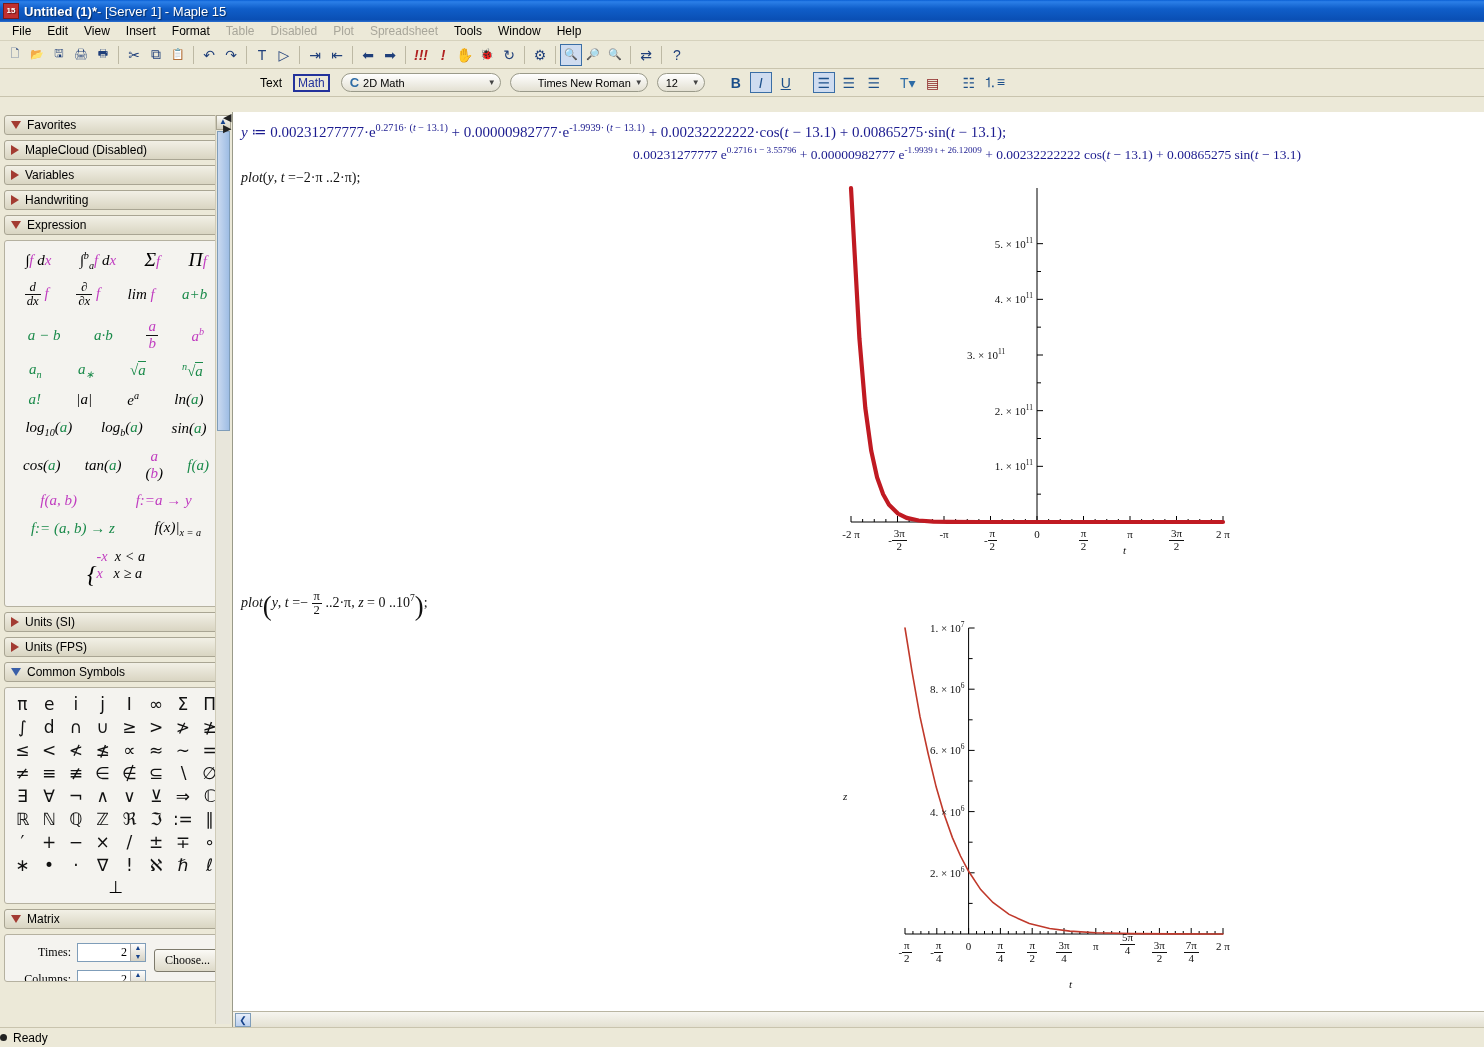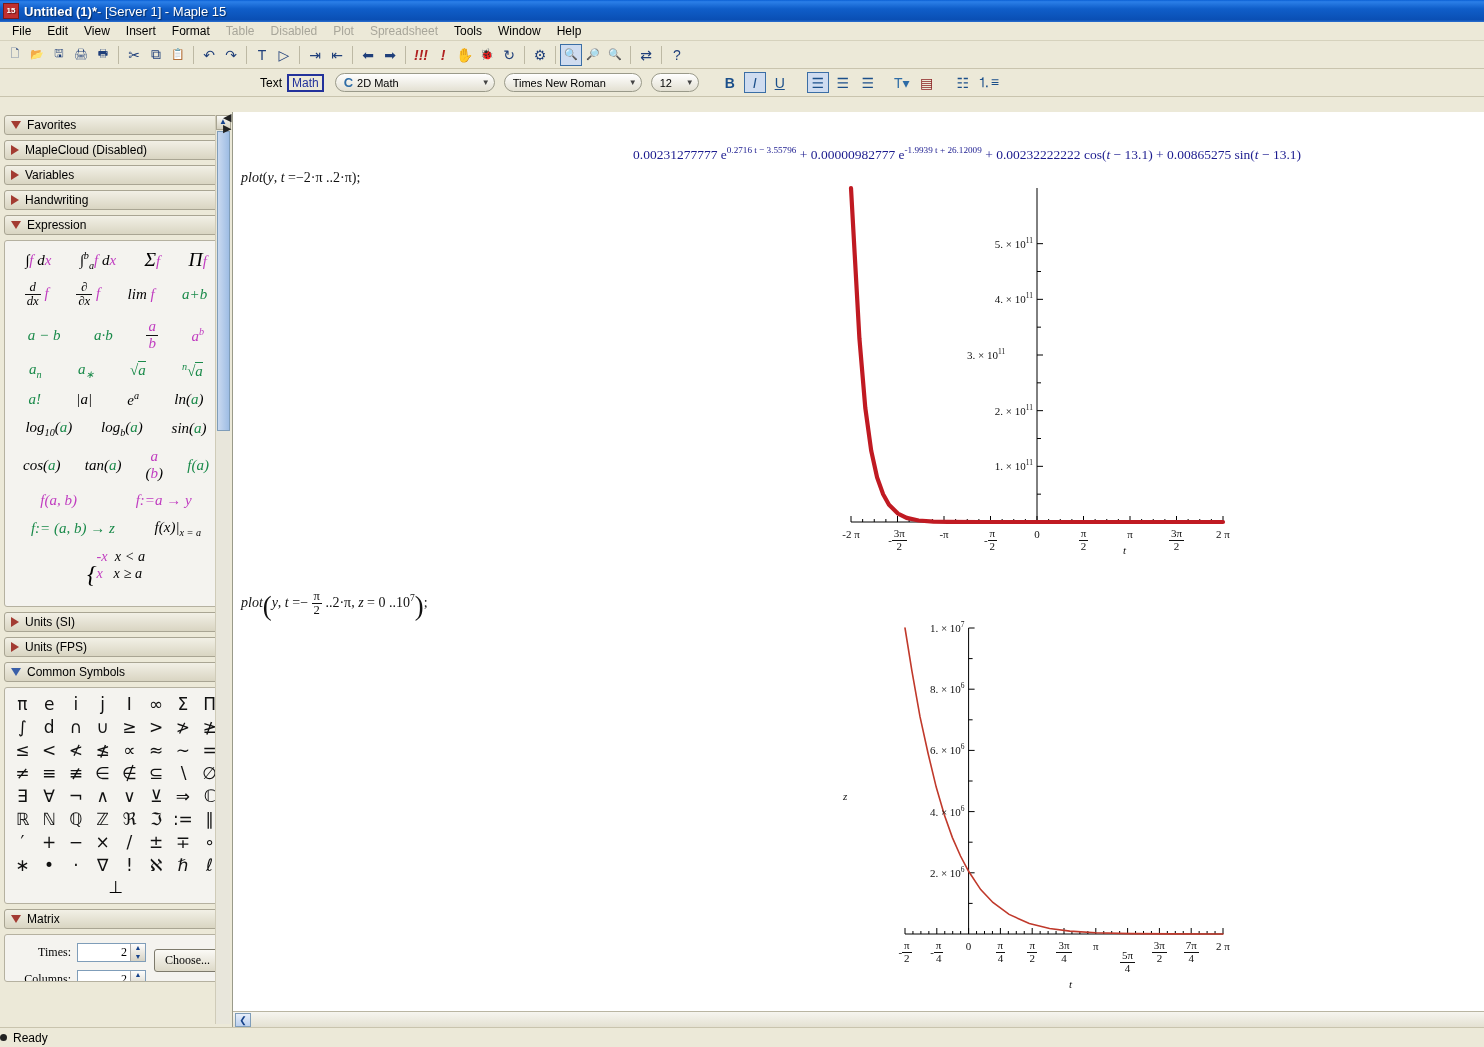--- a/index.html
+++ b/index.html
@@ -40,21 +40,21 @@
   }
   .tb { width:22px;height:22px; display:flex;align-items:center;justify-content:center;
         font-size:14px; color:#1f3f7a; position:relative; }
   .tb.active { border:1px solid #3b6ea5; background:#cfdcf0; }
   .tbsep { width:1px;height:18px;background:#bdb9a4;margin:0 4px; }
   
   #fmtbar {
     height:28px; background:#ece9d8; display:flex; align-items:center;
     padding-left:260px; border-bottom:1px solid #c9c4ae; gap:3px;
   }
-  .tmlabel { font-size:12px; margin-right:2px; }
+  .tmlabel { font-size:12px; margin-right:8px; }
   .tmbox { border:2px solid #23329b; padding:0 3px; font-size:12px; color:#23329b; }
   .combo {
     height:19px; border:1px solid #9a9a8a; border-radius:10px;
     background:linear-gradient(to bottom,#ffffff,#e3e0d2);
     display:flex; align-items:center; padding:0 4px 0 8px; font-size:11px;
     color:#000; gap:4px;
   }
   .combo .cv { flex:1; white-space:nowrap; }
   .combo .carrow { font-size:8px; color:#444; }
   .combo .cicon { color:#2e6ca6; font-weight:bold; font-size:13px; }
@@ -199,21 +199,21 @@
 
 <div id="fmtbar">
   <span class="tmlabel">Text</span>
   <span class="tmbox">Math</span>
   <div class="combo" style="width:160px;margin-left:8px;">
     <span class="cicon">C</span>
     <span class="cv">2D Math</span>
     <span class="carrow">▼</span>
   </div>
   <div class="combo" style="width:138px;margin-left:6px;">
-    <span class="cv" style="text-align:left;">Times New Roman</span>
+    <span class="cv" style="text-align:right;">Times New Roman</span>
     <span class="carrow">▼</span>
   </div>
   <div class="combo" style="width:48px;margin-left:6px;">
     <span class="cv">12</span>
     <span class="carrow">▼</span>
   </div>
   <div style="width:14px;"></div>
   <div class="fbtn">
       <b>B</b>
     </div>
@@ -432,20 +432,21 @@
       <div class="sbthumb"></div>
     </div>
     <div id="palcollapse">
       <div class="collapse-arrow">◀</div>
       <div class="collapse-arrow">▶</div>
     </div>
   </div>
 
   <div id="docarea">
 
+    <div class="mathline" id="line1" style="left:8px; top:10px; font-size:15px;"><i>y</i> <span style="font-family:'DejaVu Sans',sans-serif">≔</span> 0.00231277777·e<sup class="s">0.2716· (<i>t</i> − 13.1)</sup> + 0.00000982777·e<sup class="s">-1.9939· (<i>t</i> − 13.1)</sup> + 0.00232222222·cos(<i>t</i> − 13.1) + 0.00865275·sin(<i>t</i> − 13.1);</div>
 
     <div class="mathline" id="line2" style="left:400px; top:33px; font-size:13.5px;">0.00231277777 e<sup class="s">0.2716 t − 3.55796</sup> + 0.00000982777 e<sup class="s">-1.9939 t + 26.12009</sup> + 0.00232222222 cos(<i>t</i> − 13.1) + 0.00865275 sin(<i>t</i> − 13.1)</div>
 
     <div class="mathline blk" id="line3" style="left:8px; top:58px; font-size:14px;"><i>plot</i><span>(</span><i>y</i>, <i>t</i> =−2·π ..2·π<span>)</span>;</div>
 
     <div class="mathline blk" id="line4" style="left:8px; top:478px; font-size:14px;"><i>plot</i><span style="font-size:1.9em;vertical-align:-.32em">(</span><i>y</i>, <i>t</i> =− <span class="frac" style="font-size:.9em"><span class="num">π</span><span class="den">2</span></span> ..2·π, <i>z</i> = 0 ..10<sup class="s">7</sup><span style="font-size:1.9em;vertical-align:-.32em">)</span>;</div>
 
     <div class="plotbox" id="plot1" style="left:600px; top:70px; width:400px; height:400px;">
         <svg width="400" height="400" style="position: absolute; left: 0px; top: 0px;">
           <line x1="18" y1="340" x2="390" y2="340" stroke="#000" stroke-width="1"></line>
@@ -569,21 +570,21 @@
           <line x1="135.6" y1="6" x2="141.6" y2="6" stroke="#000"></line>
           <path d="M72.0,6.0 L78.9,48.8 L87.0,94.7 L95.1,131.5 L103.2,165.1 L111.3,192.7 L119.4,215.6 L127.5,234.0 L135.6,249.3 L147.7,267.6 L159.9,280.5 L176.1,292.4 L196.3,301.6 L216.6,306.5 L236.8,309.1 L262.8,310.8 L297.6,311.6 L338.0,311.9 L390.0,312.0 " fill="none" stroke="#C0392B" stroke-width="1.6" stroke-linecap="round"></path>
         </svg>
         <div class="ticklbl" style="left: 48px; top: 318px; width: 48px;"><span style="vertical-align:middle">-</span><span class="frac" style="font-size:1em"><span class="num">π</span><span class="den">2</span></span></div>
         <div class="ticklbl" style="left: 79.8px; top: 318px; width: 48px;"><span style="vertical-align:middle">-</span><span class="frac" style="font-size:1em"><span class="num">π</span><span class="den">4</span></span></div>
         <div class="ticklbl" style="left: 111.6px; top: 318px; width: 48px;">0</div>
         <div class="ticklbl" style="left: 143.4px; top: 318px; width: 48px;"><span class="frac" style="font-size:1em"><span class="num">π</span><span class="den">4</span></span></div>
         <div class="ticklbl" style="left: 175.2px; top: 318px; width: 48px;"><span class="frac" style="font-size:1em"><span class="num">π</span><span class="den">2</span></span></div>
         <div class="ticklbl" style="left: 207px; top: 318px; width: 48px;"><span class="frac" style="font-size:1em"><span class="num">3π</span><span class="den">4</span></span></div>
         <div class="ticklbl" style="left: 238.8px; top: 318px; width: 48px;">π</div>
-        <div class="ticklbl" style="left: 270.6px; top: 328px; width: 48px; font-family: Liberation Serif, serif;"><span class="frac" style="font-size:1em"><span class="num">5π</span><span class="den">4</span></span></div>
+        <div class="ticklbl" style="left: 270.6px; top: 310px; width: 48px; font-family: Liberation Serif, serif;"><span class="frac" style="font-size:1em"><span class="num">5π</span><span class="den">4</span></span></div>
         <div class="ticklbl" style="left: 302.4px; top: 318px; width: 48px;"><span class="frac" style="font-size:1em"><span class="num">3π</span><span class="den">2</span></span></div>
         <div class="ticklbl" style="left: 334.2px; top: 318px; width: 48px;"><span class="frac" style="font-size:1em"><span class="num">7π</span><span class="den">4</span></span></div>
         <div class="ticklbl" style="left: 366px; top: 318px; width: 48px;">2 π</div>
         <div class="ticklbl" style="left: 65.6px; top: 242.8px; width: 66px; text-align: right; font-style: normal;">2. × 10<sup class="s">6</sup></div>
         <div class="ticklbl" style="left: 65.6px; top: 181.6px; width: 66px; text-align: right; font-style: normal;">4. × 10<sup class="s">6</sup></div>
         <div class="ticklbl" style="left: 65.6px; top: 120.4px; width: 66px; text-align: right; font-style: normal;">6. × 10<sup class="s">6</sup></div>
         <div class="ticklbl" style="left: 65.6px; top: 59.2px; width: 66px; text-align: right; font-style: normal;">8. × 10<sup class="s">6</sup></div>
         <div class="ticklbl" style="left: 65.6px; top: -2px; width: 66px; text-align: right; font-style: normal;">1. × 10<sup class="s">7</sup></div>
         <div class="axlabel" style="left: 236px; top: 356px;">t</div>
         <div class="axlabel" style="left: 10px; top: 168px;">z</div>

